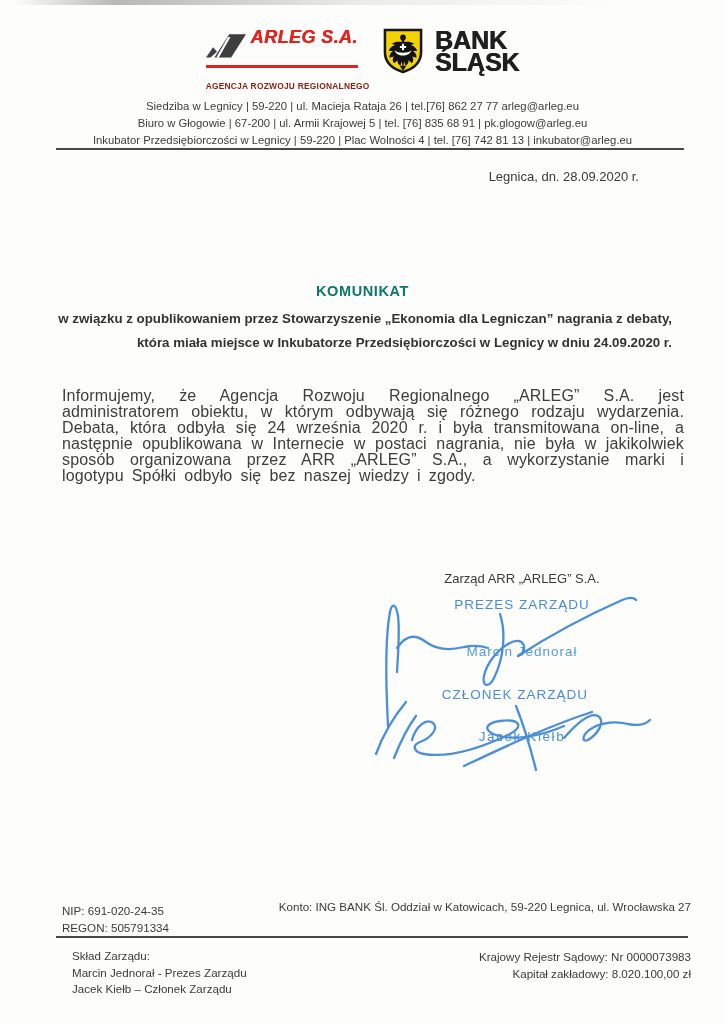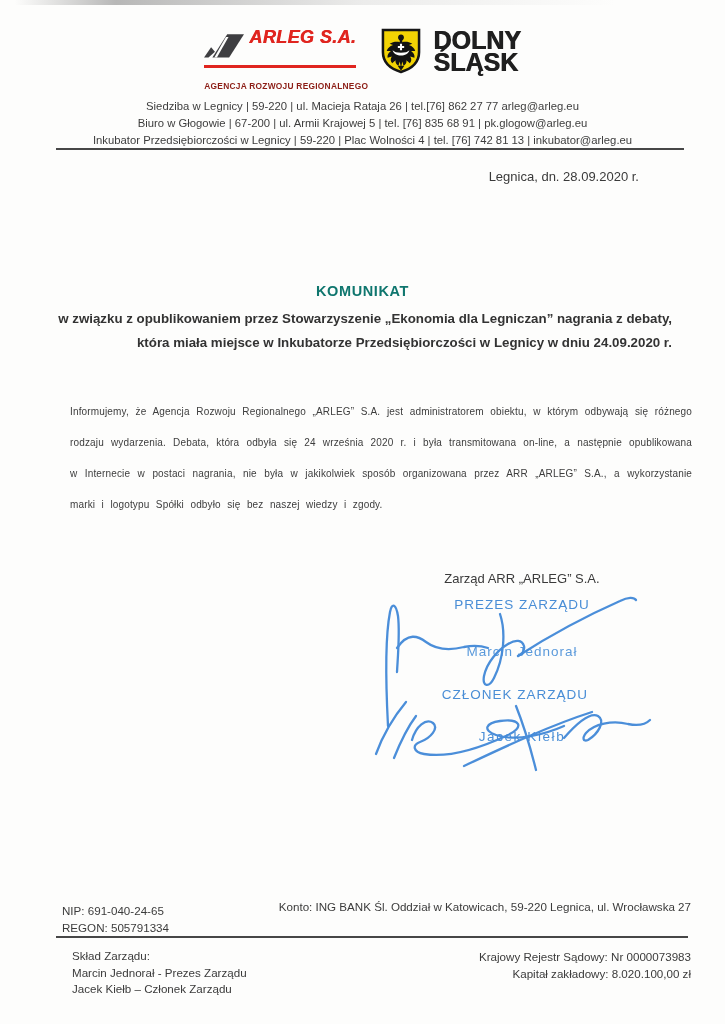--- a/index.html
+++ b/index.html
@@ -25,22 +25,22 @@
   .contact{position:absolute;top:98px;left:0;width:100%;text-align:center;
     font-size:11.3px;line-height:17px;color:#3d3d3d;}
   .rule{position:absolute;height:2px;background:#474747;}
   .rule-top{top:148px;left:56px;width:628px;}
   .date{position:absolute;top:169px;right:86px;font-size:13px;color:#3a3a3a;}
   
   .doc-title{position:absolute;top:283px;left:0;width:100%;text-align:center;
     font-weight:bold;font-size:14.5px;letter-spacing:.6px;color:#0f766e;}
   .doc-subtitle{position:absolute;top:307px;left:52px;width:620px;text-align:right;
     font-weight:bold;font-size:13.3px;line-height:23.5px;color:#333;}
-  .body-par{position:absolute;top:388px;left:62px;width:622px;margin:8px;
-    font-size:10px;line-height:31px;text-align:justify;word-spacing:3.5px;letter-spacing:.15px;color:#3d3d3d;}
+  .body-par{position:absolute;top:388px;left:62px;width:622px;margin:0;
+    font-size:16px;line-height:16px;text-align:justify;word-spacing:3.5px;letter-spacing:.15px;color:#3d3d3d;}
   
   .sig-heading{position:absolute;top:571px;left:382px;width:280px;text-align:center;font-size:13px;color:#3a3a3a;}
   .sig-line{position:absolute;width:280px;text-align:center;color:#4a8ed6;font-size:13.5px;letter-spacing:1px;}
   .sig-prezes{top:597px;left:382px;}
   .sig-marcin{top:644px;left:382px;color:#5b9adb;}
   .sig-czlonek{top:687px;left:375px;}
   .sig-jacek{top:729px;left:382px;letter-spacing:1.6px;}
   .sig-svg{position:absolute;pointer-events:none;}
   .sig-svg1{top:588px;left:376px;width:272px;height:142px;}
   .sig-svg2{top:678px;left:368px;width:288px;height:96px;}
@@ -73,21 +73,21 @@
 
     <div class="ds-logo">
       <svg width="42" height="48" viewBox="0 0 100 114">
         <path d="M7 7 H93 V60 C93 86 76 99 50 107 C24 99 7 86 7 60 Z" fill="#f2d304" stroke="#161616" stroke-width="6"></path>
         <path fill="#131313" d="M50 18 C46 18 43 21 43 25 C43 28 45 31 47 32 L47 36 C40 34 30 35 23 40 L31 43 C23 46 18 51 16 57 L26 57 C20 61 17 67 18 73 L28 70 C24 76 25 82 29 86 L37 79 C36 85 39 90 44 92 L47 82 C48 88 49 93 50 97 C51 93 52 88 53 82 L56 92 C61 90 64 85 63 79 L71 86 C75 82 76 76 72 70 L82 73 C83 67 80 61 74 57 L84 57 C82 51 77 46 69 43 L77 40 C70 35 60 34 53 36 L53 32 C55 31 57 28 57 25 C57 21 54 18 50 18 Z"></path>
         <path fill="#131313" d="M42 92 L50 104 L58 92 Z"></path>
         <path fill="#ffffff" d="M30 55 C36 63 64 63 70 55 C66 72 34 72 30 55 Z"></path>
         <path fill="#ffffff" d="M47.5 40 h5 v5 h5 v5 h-5 v5 h-5 v-5 h-5 v-5 h5 Z"></path>
       </svg>
       <div class="ds-text">
-        <div>DOLNY</div>
+        <div>BANK</div>
         <div>ŚLĄSK</div>
       </div>
     </div>
   </header>
 
   <div class="contact">
     <div>Siedziba w Legnicy |  59-220  | ul. Macieja Rataja 26  |  tel.[76] 862 27 77  arleg@arleg.eu</div>
     <div>Biuro w Głogowie |  67-200  | ul. Armii Krajowej  5  |  tel. [76] 835 68 91 | pk.glogow@arleg.eu</div>
     <div>Inkubator Przedsiębiorczości w Legnicy  | 59-220  | Plac Wolności 4  |  tel. [76] 742 81 13  |  inkubator@arleg.eu</div>
   </div>
@@ -120,21 +120,21 @@
       <path d="M8 76 C16 54 28 36 38 24"></path>
       <path d="M26 80 C34 60 42 46 48 38"></path>
       <path d="M44 62 C48 48 58 40 65 45 C71 50 63 60 52 64 C44 67 45 74 56 76 C80 80 112 70 138 58 C158 49 152 40 132 43 C118 45 114 52 128 57 C148 64 178 56 196 48"></path>
       <path d="M96 88 C130 72 180 48 224 34"></path>
       <path d="M196 60 C210 44 222 34 230 38 C238 43 230 56 220 62 C215 64 214 60 218 55 C226 46 244 42 260 46 C270 48 278 46 282 42"></path>
       <path d="M148 28 C156 48 162 68 168 92"></path>
     </g>
   </svg>
 
   <div class="nip-block">
-    <div>NIP: 691-040-24-65</div>
+    <div>NIP: 691-020-24-35</div>
     <div>REGON: 505791334</div>
   </div>
   <div class="konto-block">
     <div>Konto: ING BANK Śl. Oddział w Katowicach, 59-220 Legnica, ul. Wrocławska 27</div>
   </div>
 
   <div class="rule rule-bottom"></div>
 
   <div class="board-block">
     <div>Skład Zarządu:</div>

